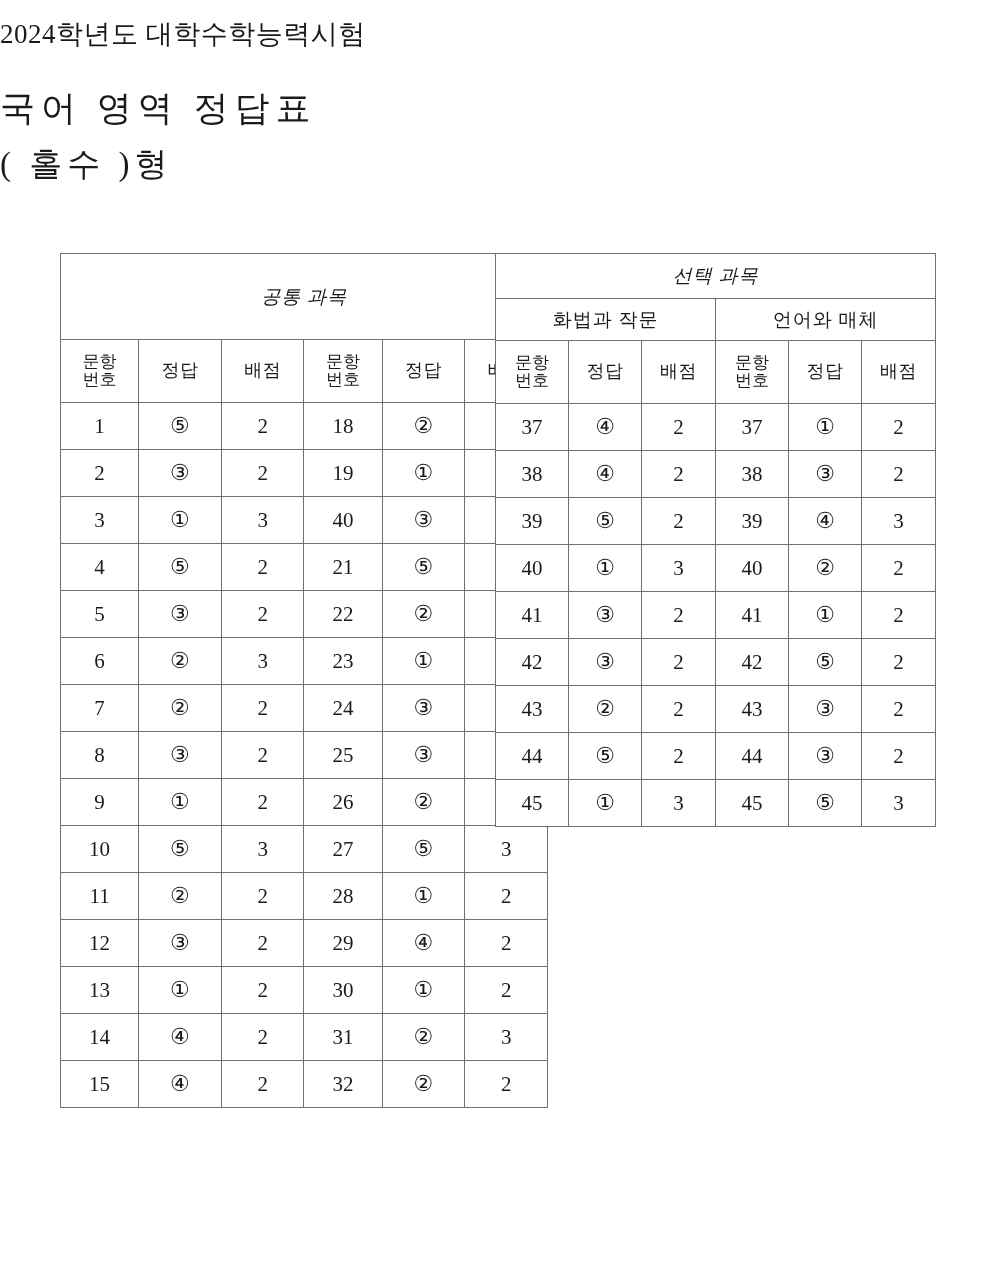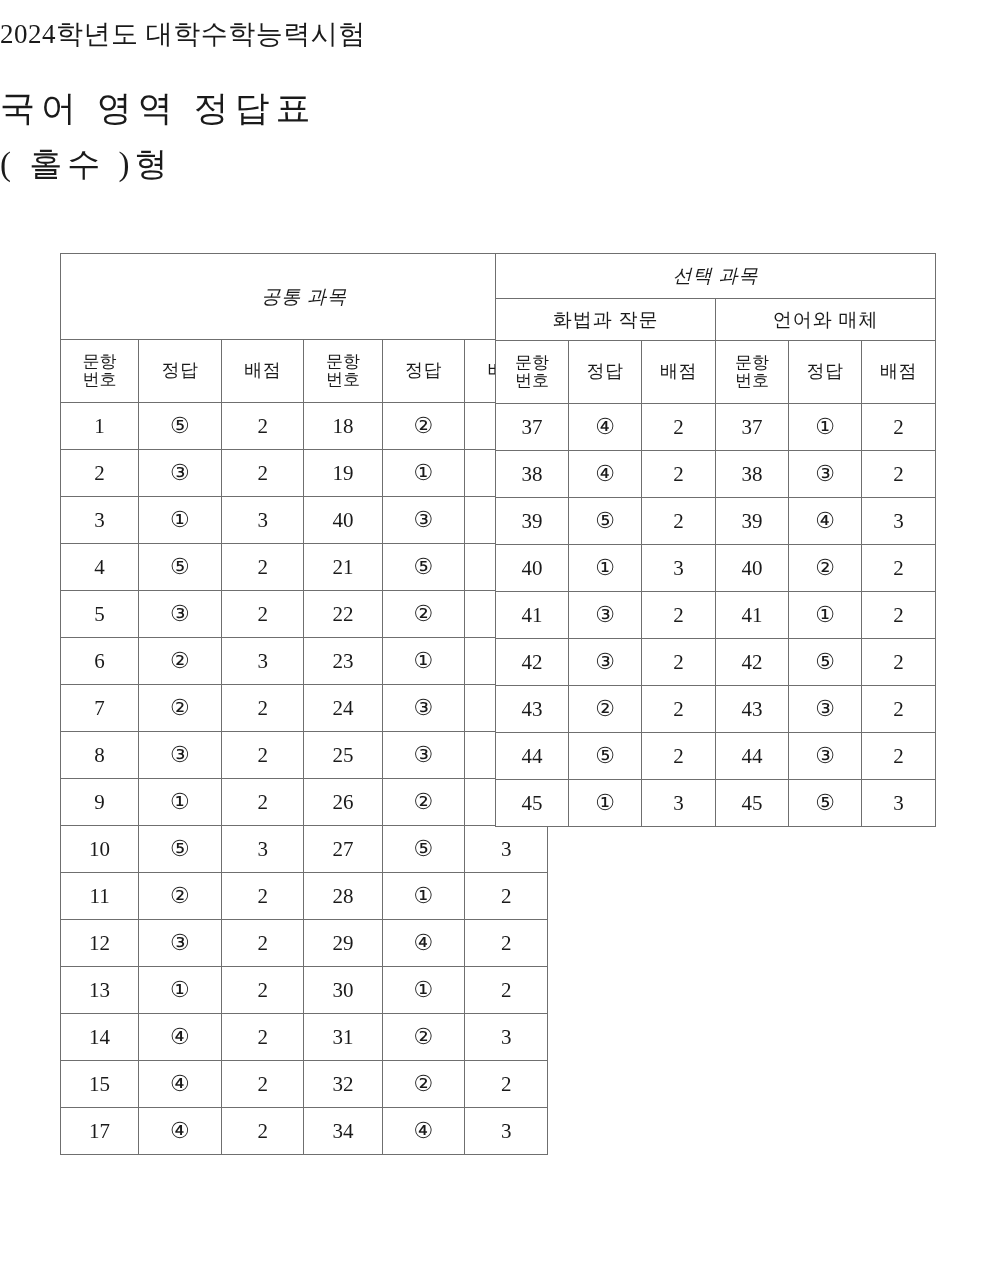--- a/index.html
+++ b/index.html
@@ -270,28 +270,20 @@
           <td class="cell-val bd-r-thick">3</td>
         </tr>
         <tr class="data-row">
           <td class="cell-val bd-l-thick">15</td>
           <td class="cell-val circled">④</td>
           <td class="cell-val">2</td>
           <td class="cell-val bd-l-mid">32</td>
           <td class="cell-val circled">②</td>
           <td class="cell-val bd-r-thick">2</td>
         </tr>
-        <tr class="data-row">
-          <td class="cell-val bd-l-thick bd-b-thick">17</td>
-          <td class="cell-val circled bd-b-thick">④</td>
-          <td class="cell-val bd-b-thick">2</td>
-          <td class="cell-val bd-l-mid bd-b-thick">34</td>
-          <td class="cell-val circled bd-b-thick">④</td>
-          <td class="cell-val bd-r-thick bd-b-thick">3</td>
-        </tr>
       </tbody>
   </table>
 
   <table class="key" id="elective-table">
     <colgroup>
       <col class="r-num">
         <col class="r-ans">
         <col class="r-pts">
       <col class="r-num">
         <col class="r-ans">

